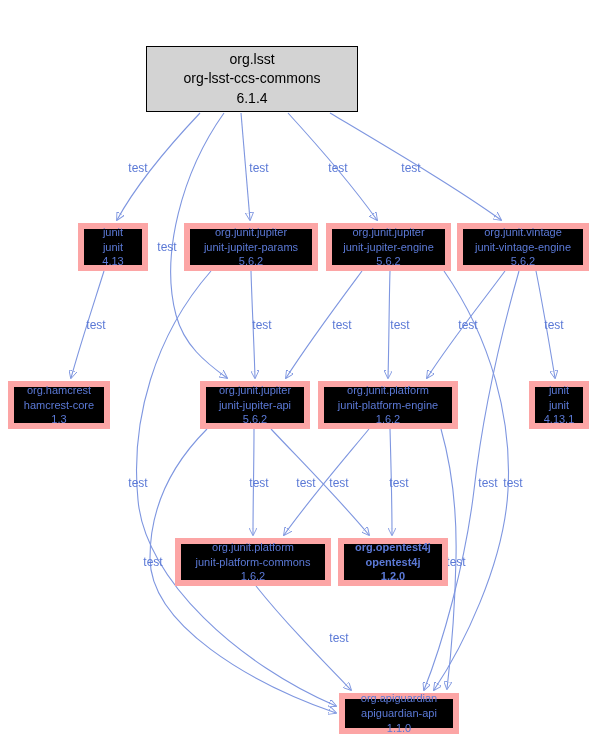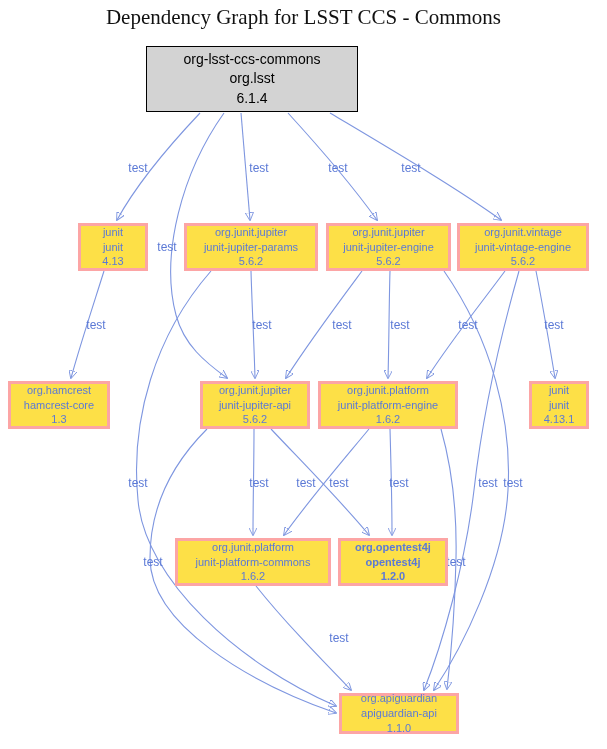--- a/index.html
+++ b/index.html
@@ -2,32 +2,31 @@
 <html><head>
 <meta charset="utf-8">
 <style>
   html,body{margin:0;padding:0;background:#ffffff;}
   #canvas{position:relative;width:607px;height:749px;background:#ffffff;overflow:hidden;
           font-family:"Liberation Sans", sans-serif;}
   #title{position:absolute;left:0;top:5px;width:607px;text-align:center;
          font-family:"Liberation Serif", serif;font-size:21px;color:#111;}
   svg.edges{position:absolute;left:0;top:0;width:607px;height:749px;}
   svg.edges path{fill:none;stroke:#7e96e0;stroke-width:1.1;}
-  .node{position:absolute;box-sizing:border-box;background:#fde047;border:3px solid #fca5a5;
+  .node{position:absolute;box-sizing:border-box;background:#000000;border:6px solid #fca5a5;
         color:#5b79d6;font-size:11px;line-height:1.35;text-align:center;
         display:flex;flex-direction:column;justify-content:center;}
   .node.root{background:#d3d3d3;border:1px solid #000;color:#000;font-size:14px;line-height:1.4;}
   .edge-label{position:absolute;width:26px;text-align:center;font-size:12px;color:#5b79d6;}
 </style>
 </head>
 <body>
 
 <div id="canvas">
 
-  <div id="title">Dependency Graph for LSST CCS - Commons</div>
 
   <svg class="edges" viewBox="0 0 607 749">
     <defs>
       <marker id="arr" viewBox="0 0 10 10" refX="9" refY="5" markerWidth="7.5" markerHeight="7.5" orient="auto-start-reverse">
         <path d="M0,0 L10,5 L0,10 z" fill="#7e96e0" stroke="none"></path>
       </marker>
     </defs>
     <path marker-end="url(#arr)" d="M200,113 C165,150 135,187 117,220"></path>
     <path marker-end="url(#arr)" d="M241,113 C244,148 247,184 250,220"></path>
     <path marker-end="url(#arr)" d="M288,113 C320,148 352,185 377,220"></path>
@@ -67,22 +66,22 @@
   <span class="edge-label" style="left:293px;top:476px;">test</span>
   <span class="edge-label" style="left:326px;top:476px;">test</span>
   <span class="edge-label" style="left:386px;top:476px;">test</span>
   <span class="edge-label" style="left:475px;top:476px;">test</span>
   <span class="edge-label" style="left:500px;top:476px;">test</span>
   <span class="edge-label" style="left:140px;top:555px;">test</span>
   <span class="edge-label" style="left:443px;top:555px;">test</span>
   <span class="edge-label" style="left:326px;top:631px;">test</span>
 
   <div class="node root" style="left:146px;top:46px;width:212px;height:66px;">
+    <span>org.lsst</span>
     <span>org-lsst-ccs-commons</span>
-    <span>org.lsst</span>
     <span>6.1.4</span>
   </div>
 
   <div class="node" style="left:78px;top:223px;width:70px;height:48px;">
     <span>junit</span>
     <span>junit</span>
     <span>4.13</span>
   </div>
 
   <div class="node" style="left:184px;top:223px;width:134px;height:48px;">

